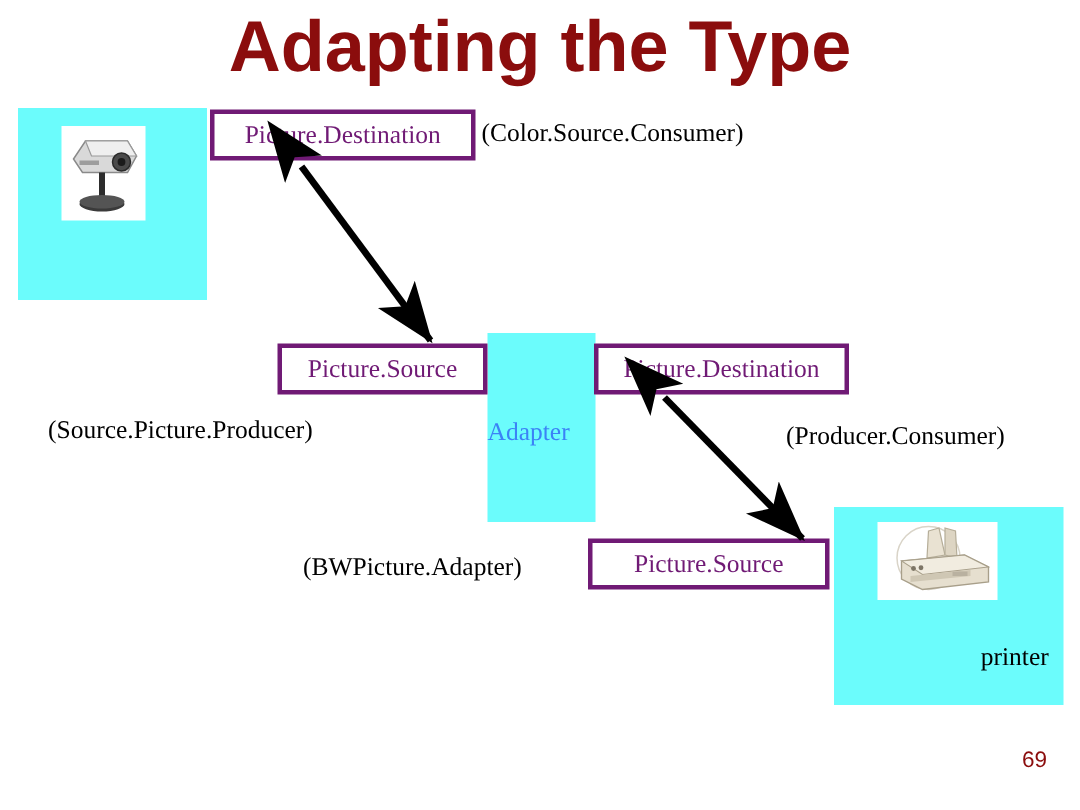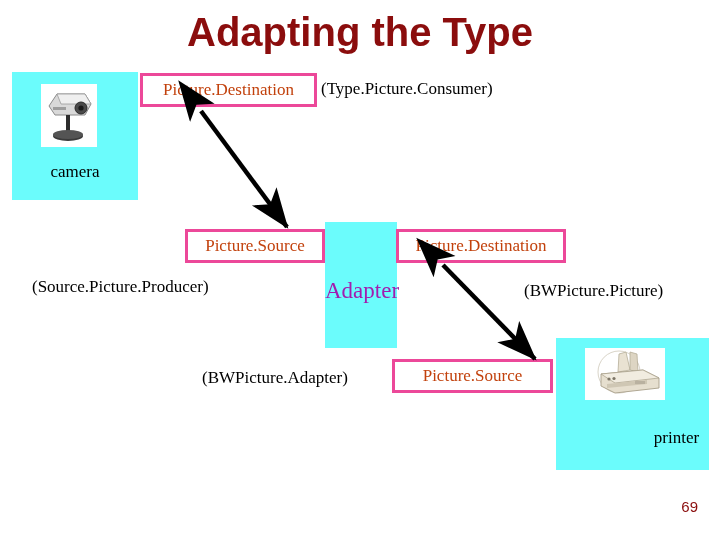--- a/index.html
+++ b/index.html
@@ -18,21 +18,21 @@
 
   
   #title {
     position: absolute;
     left: 0;
     top: 8px;
     width: 720px;
     text-align: center;
     font-family: "Liberation Sans", "DejaVu Sans", sans-serif;
     font-weight: bold;
-    font-size: 40px;
+    font-size: 48px;
     line-height: 48px;
     color: #8B0D0D;
     letter-spacing: 0px;
     white-space: nowrap;
   }
 
   
   .cyan-panel {
     position: absolute;
     background: #6BFCFC;
@@ -49,43 +49,43 @@
   
   .device-plate {
     position: absolute;
     background: #ffffff;
   }
 
   
   .iface-box {
     position: absolute;
     background: #ffffff;
-    border: 3px solid #ec4899;
+    border: 3px solid #701a75;
     box-sizing: border-box;
     display: flex;
     align-items: center;
     justify-content: center;
     font-size: 17px;
-    color: #c2410c;
+    color: #701a75;
     white-space: nowrap;
   }
 
   
   .role-label {
     position: absolute;
     font-size: 17px;
     color: #000000;
     white-space: nowrap;
   }
 
   
   #adapter-label {
     position: absolute;
-    font-size: 23px;
-    color: #a21caf;
+    font-size: 17px;
+    color: #3b82f6;
     white-space: nowrap;
     text-align: left;
   }
 
   
   #arrow-layer {
     position: absolute;
     left: 0; top: 0;
     width: 720px; height: 540px;
     pointer-events: none;
@@ -120,21 +120,20 @@
         <circle cx="40" cy="24" r="2.6" fill="#1a1a1a"></circle>
 
         <rect x="12" y="23" width="13" height="3" fill="#9d9d9d"></rect>
 
         <rect x="25" y="31" width="4" height="18" fill="#2d2d2d"></rect>
 
         <ellipse cx="27" cy="52" rx="15" ry="5" fill="#3a3a3a"></ellipse>
         <ellipse cx="27" cy="50.5" rx="15" ry="4.5" fill="#545454"></ellipse>
       </svg>
     </div>
-    <div class="panel-caption" style="top:90px; left:0;">camera</div>
   </div>
 
   <div class="cyan-panel" style="left:325px; top:222px; width:72px; height:126px;"></div>
   <div id="adapter-label" style="left:325px; top:278px; width:72px;">Adapter</div>
 
   <div class="cyan-panel" style="left:556px; top:338px; width:153px; height:132px;">
     <div class="device-plate" style="left:29px; top:10px; width:80px; height:52px;">
       <svg width="80" height="52" viewBox="0 0 80 52">
 
         <circle cx="34" cy="24" r="21" fill="none" stroke="#d9d4c8" stroke-width="1"></circle>
@@ -165,25 +164,25 @@
   </div>
 
   <div class="iface-box" style="left:396px; top:229px; width:170px; height:34px;">
     <span>Picture.Destination</span>
   </div>
 
   <div class="iface-box" style="left:392px; top:359px; width:161px; height:34px;">
     <span>Picture.Source</span>
   </div>
 
-  <div class="role-label" style="left:321px; top:79px;">(Type.Picture.Consumer)</div>
+  <div class="role-label" style="left:321px; top:79px;">(Color.Source.Consumer)</div>
 
   <div class="role-label" style="left:32px; top:277px;">(Source.Picture.Producer)</div>
 
-  <div class="role-label" style="left:524px; top:281px;">(BWPicture.Picture)</div>
+  <div class="role-label" style="left:524px; top:281px;">(Producer.Consumer)</div>
 
   <div class="role-label" style="left:202px; top:368px;">(BWPicture.Adapter)</div>
 
   <svg id="arrow-layer" viewBox="0 0 720 540">
     <defs>
       <marker id="ah-end" markerWidth="10" markerHeight="10" refX="8.5" refY="3.4" orient="auto" markerUnits="strokeWidth">
         <path d="M0,0 L9,3.4 L0,6.8 L2.2,3.4 Z" fill="#000000"></path>
       </marker>
       <marker id="ah-start" markerWidth="10" markerHeight="10" refX="0.5" refY="3.4" orient="auto-start-reverse" markerUnits="strokeWidth">
         <path d="M0,0 L9,3.4 L0,6.8 L2.2,3.4 Z" fill="#000000"></path>

